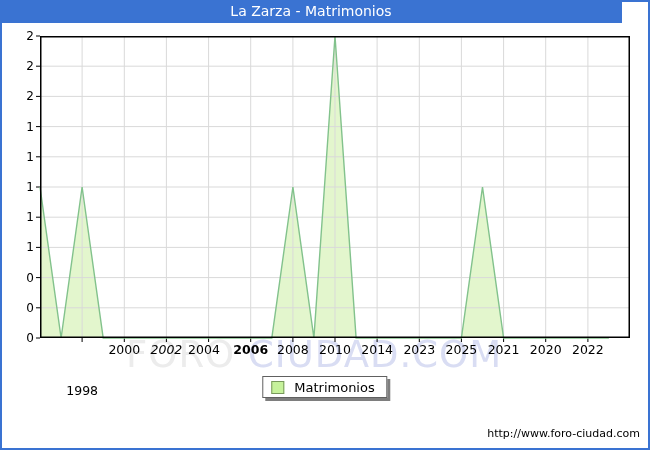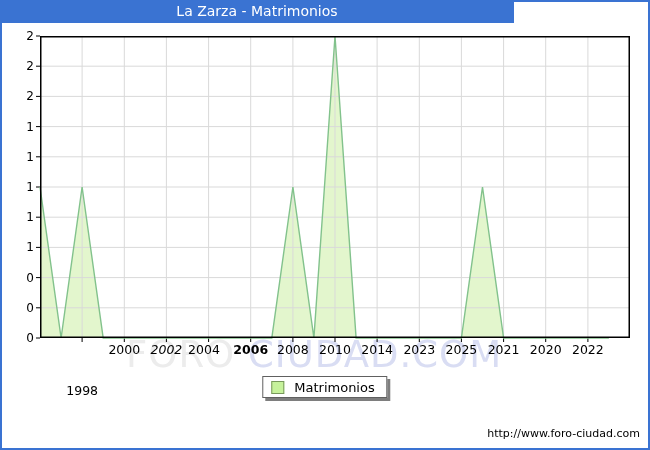--- a/index.html
+++ b/index.html
@@ -1,21 +1,21 @@
 <!DOCTYPE html>
 <html style="--accent: #3a73d2; --wm-gray: #ececec; --wm-blue: #d9ddf3; --swatch: #c6f29b;"><head>
 <meta charset="utf-8">
 <style>
   html,body{margin:0;padding:0;background:#fff;font-family:"DejaVu Sans",sans-serif;}
   #screen{
     position:relative;width:650px;height:450px;box-sizing:border-box;
     background:#fff;border:2px solid var(--accent,#3a73d2);overflow:hidden;
   }
   #titlebar{
-    position:absolute;left:-2px;top:-2px;width:514px;height:23px;
+    position:absolute;left:-2px;top:-2px;width:622px;height:23px;
     background:var(--accent,#3a73d2);color:#fff;
     font-size:14px;line-height:23px;text-align:center;
   }
   #plot-svg{position:absolute;left:38px;top:34px;overflow:visible;}
   .ylab{
     position:absolute;left:2px;width:30px;text-align:right;
     font-size:12px;color:#000;line-height:14px;
   }
   .xlab{
     position:absolute;width:44px;text-align:center;

